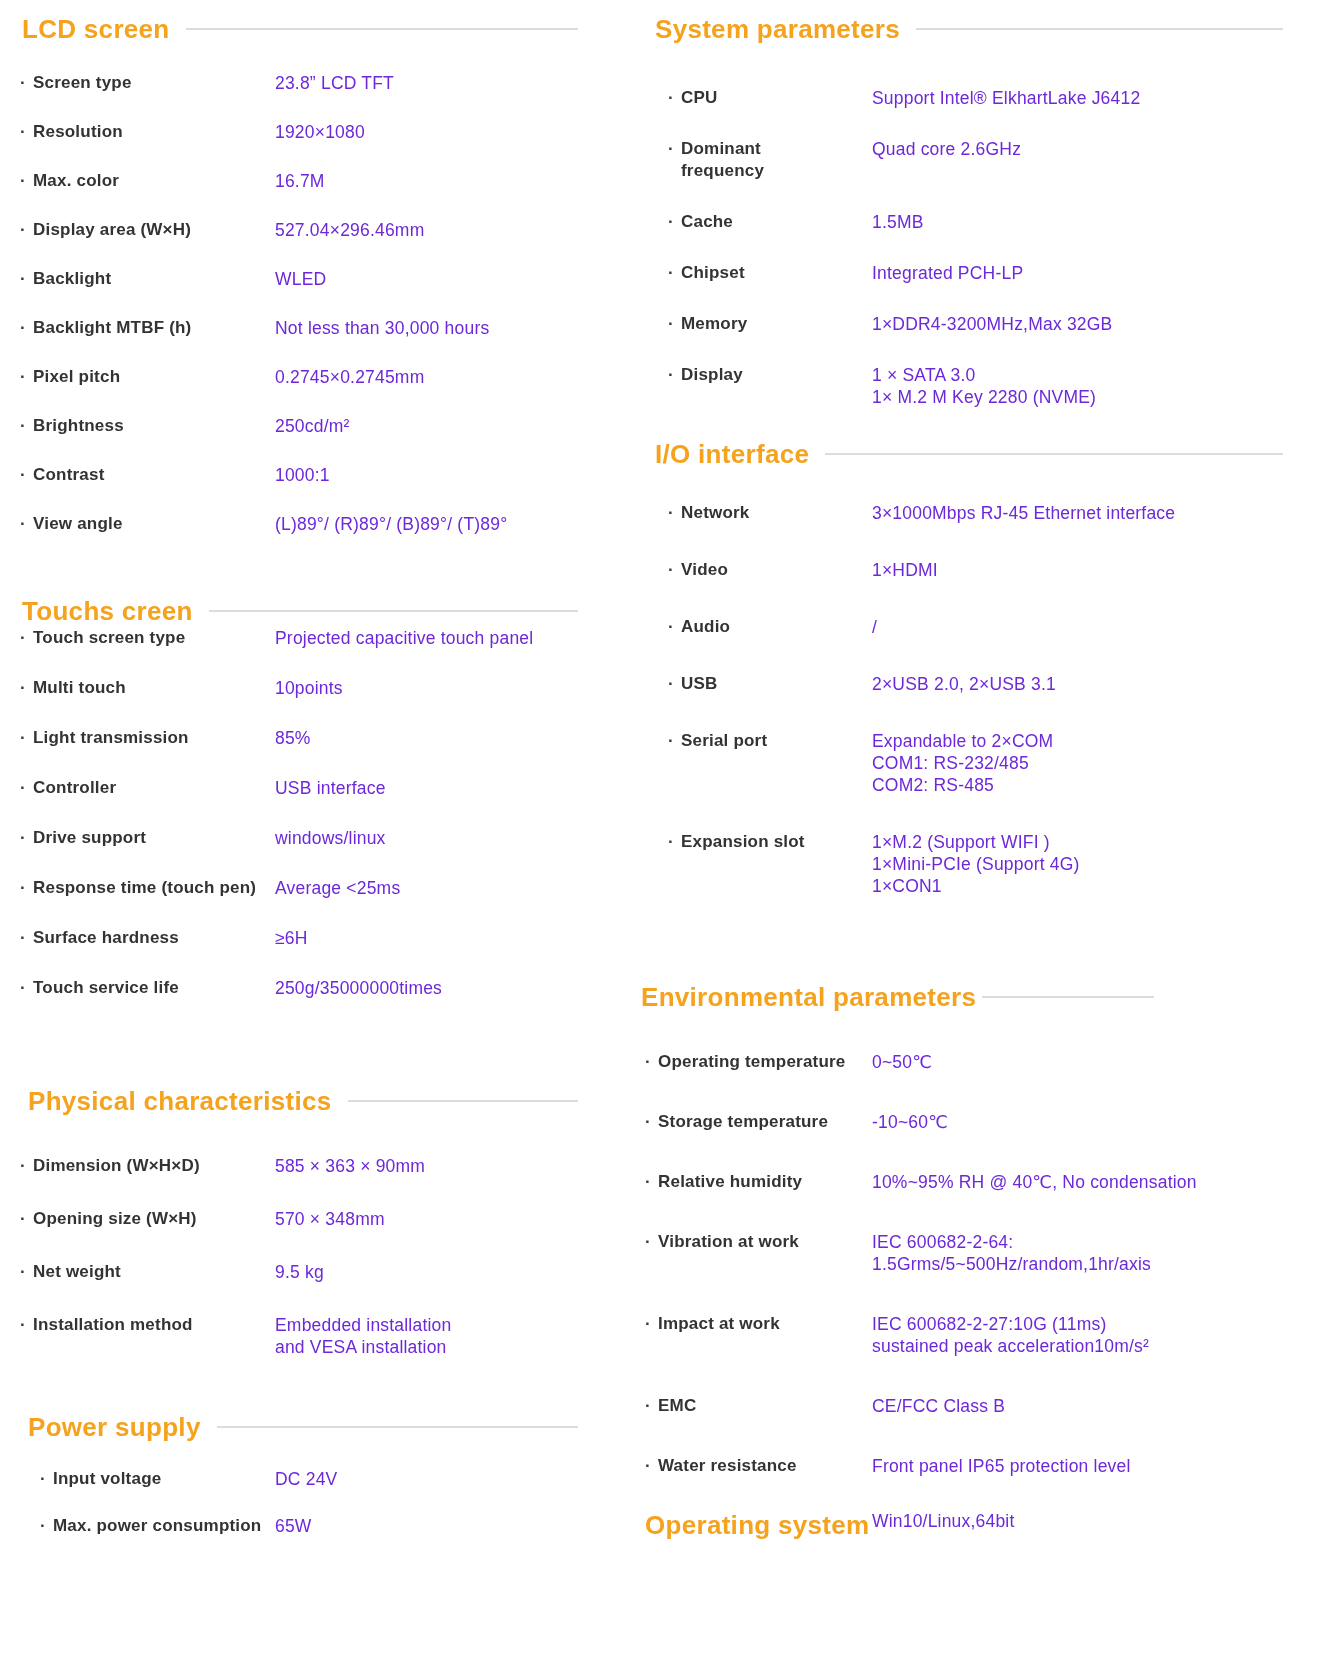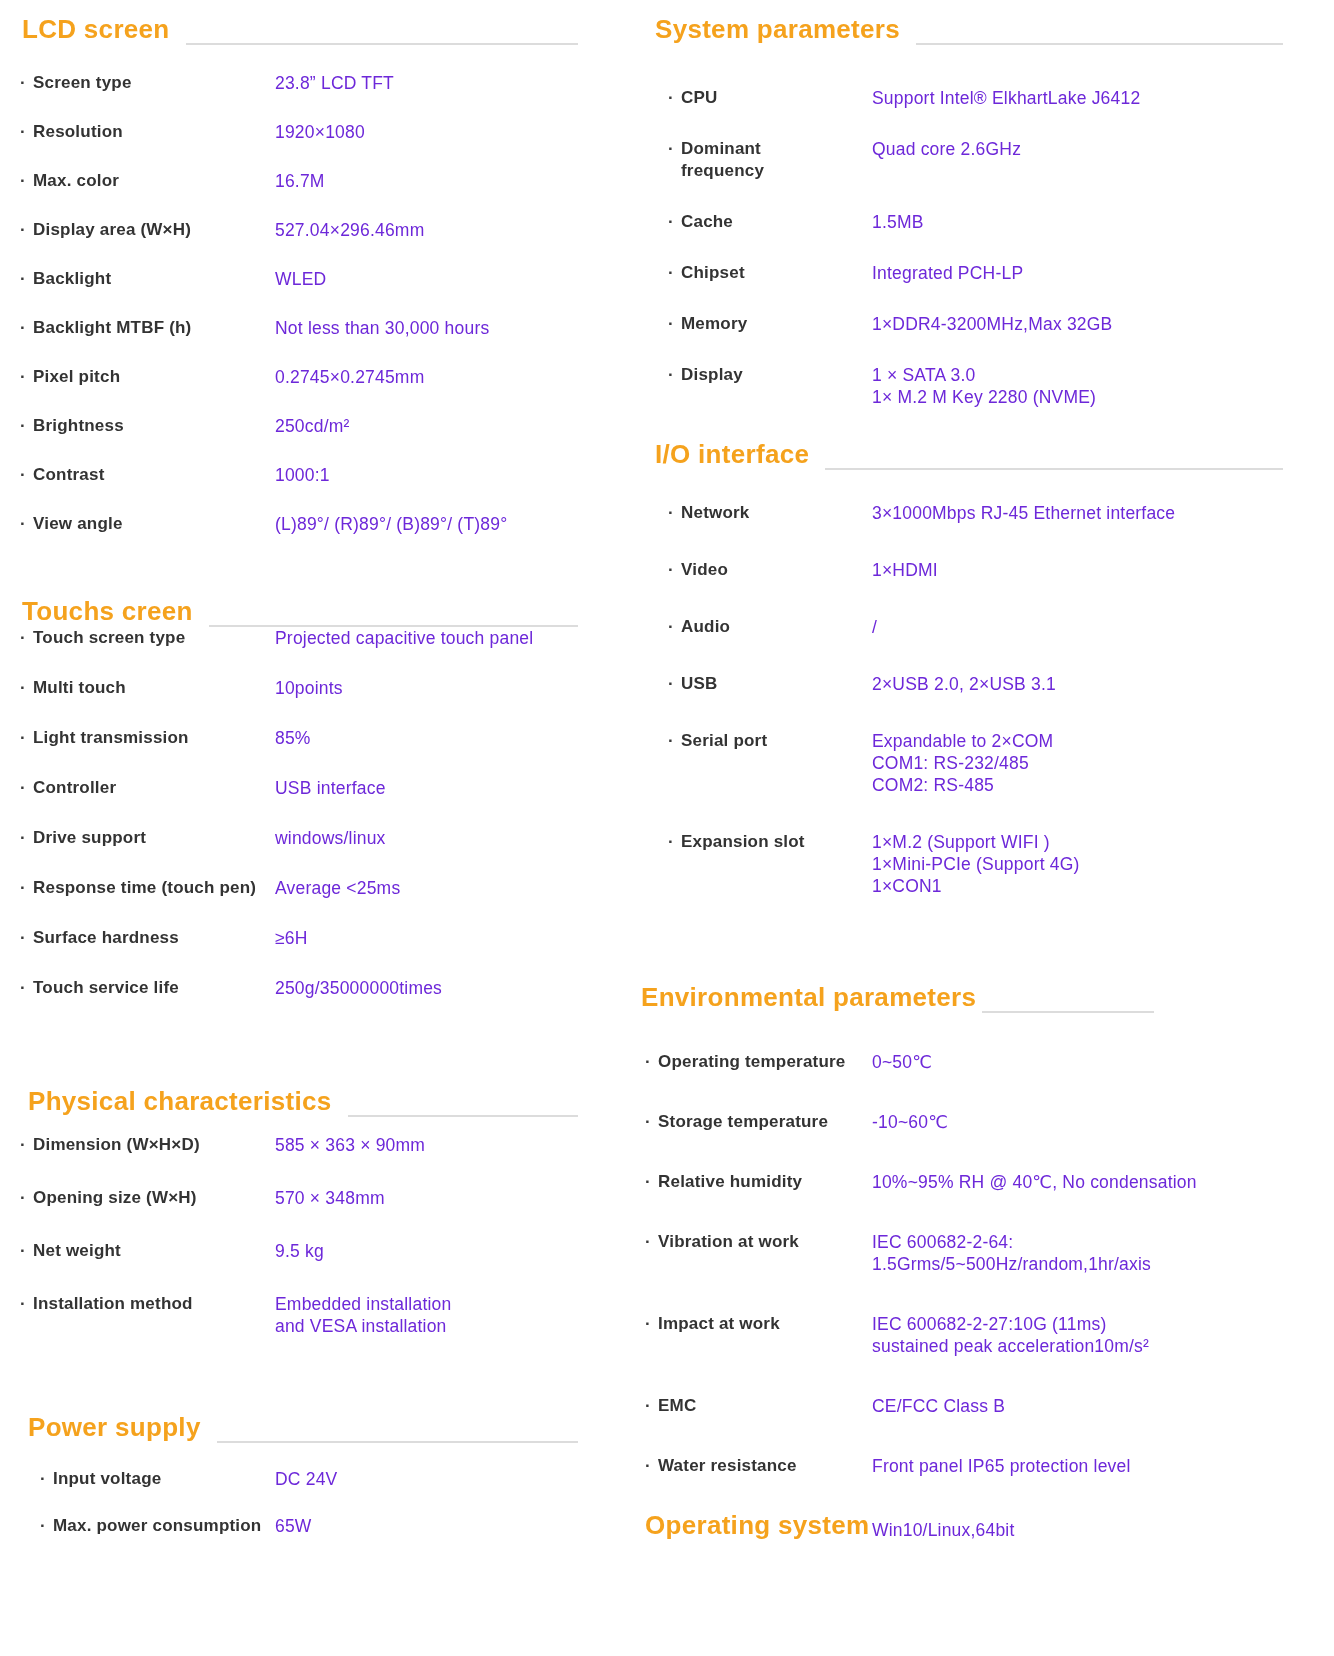--- a/index.html
+++ b/index.html
@@ -19,38 +19,38 @@
   
   .s-lcd{top:13px;}
   .s-touch{top:595px;}
   .s-phys{top:1085px;}
   .s-power{top:1411px;}
   .s-sys{top:13px;}
   .s-io{top:438px;}
   .s-env{top:981px;}
   .s-os{top:1510px;}
 
-  .shead{display:flex;align-items:flex-end;}
+  .shead{display:flex;align-items:center;}
   .stitle{
     font-size:26px;line-height:32px;font-weight:700;
     color:#F5A21D;white-space:nowrap;letter-spacing:.3px;
   }
   .sline{flex:1;height:2px;background:#dcdcdc;margin-left:16px;}
   .s-env .sline{flex:none;width:172px;margin-left:6px;}
 
   
   .s-lcd .stitle,.s-touch .stitle{margin-left:2px;}
   .s-phys .stitle,.s-power .stitle{margin-left:8px;}
   .s-sys .stitle,.s-io .stitle{margin-left:14px;}
   .s-env .stitle{margin-left:0;}
 
   
   .s-lcd .shead{margin-bottom:27px;}
   .s-touch .shead{}
-  .s-phys .shead{margin-bottom:17px;}
+  .s-phys .shead{margin-bottom:38px;}
   .s-power .shead{margin-bottom:25px;}
   .s-sys .shead{margin-bottom:42px;}
   .s-io .shead{margin-bottom:32px;}
   .s-env .shead{margin-bottom:38px;}
 
   .row{display:flex;align-items:flex-start;}
   .s-lcd .row{margin-bottom:27px;}
   .s-touch .row{margin-bottom:28px;}
   .s-phys .row{margin-bottom:31px;}
   .s-power .row{margin-bottom:25px;}
@@ -75,21 +75,21 @@
     font-size:17px;line-height:22px;
   }
   .lt{flex:1;}
 
   .val{
     flex:1;font-size:17.5px;line-height:22px;color:#6d28d9;
     font-weight:400;letter-spacing:.2px;white-space:pre-line;
   }
 
   
-  .s-os .oswrap{display:flex;align-items:flex-end;}
+  .s-os .oswrap{display:flex;align-items:flex-start;}
   .s-os .ostitle{
     flex:none;width:231px;box-sizing:border-box;padding-left:4px;
     font-size:26px;font-weight:700;color:#F5A21D;letter-spacing:.3px;
   }
   .s-os .val{flex:1;}
 </style>
 </head>
 <body>
 
 <div id="page">

